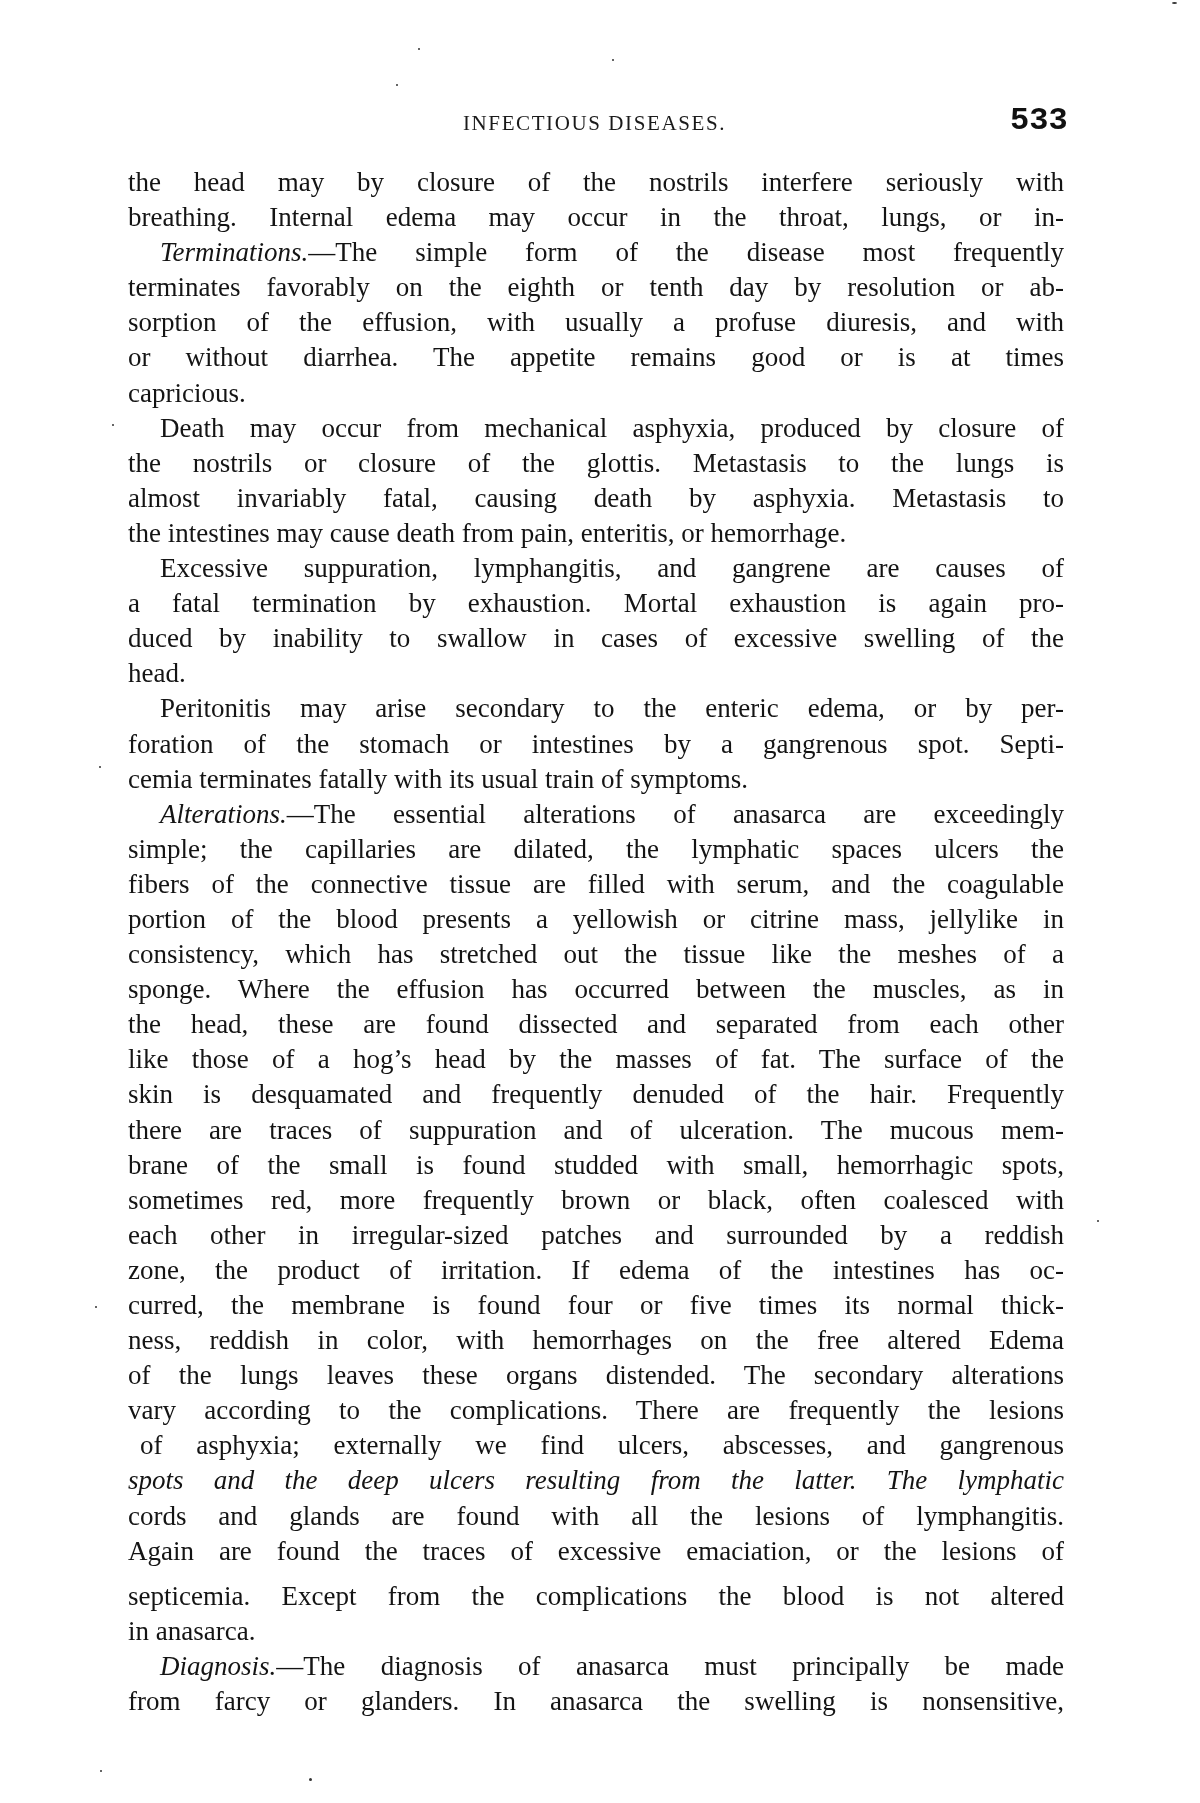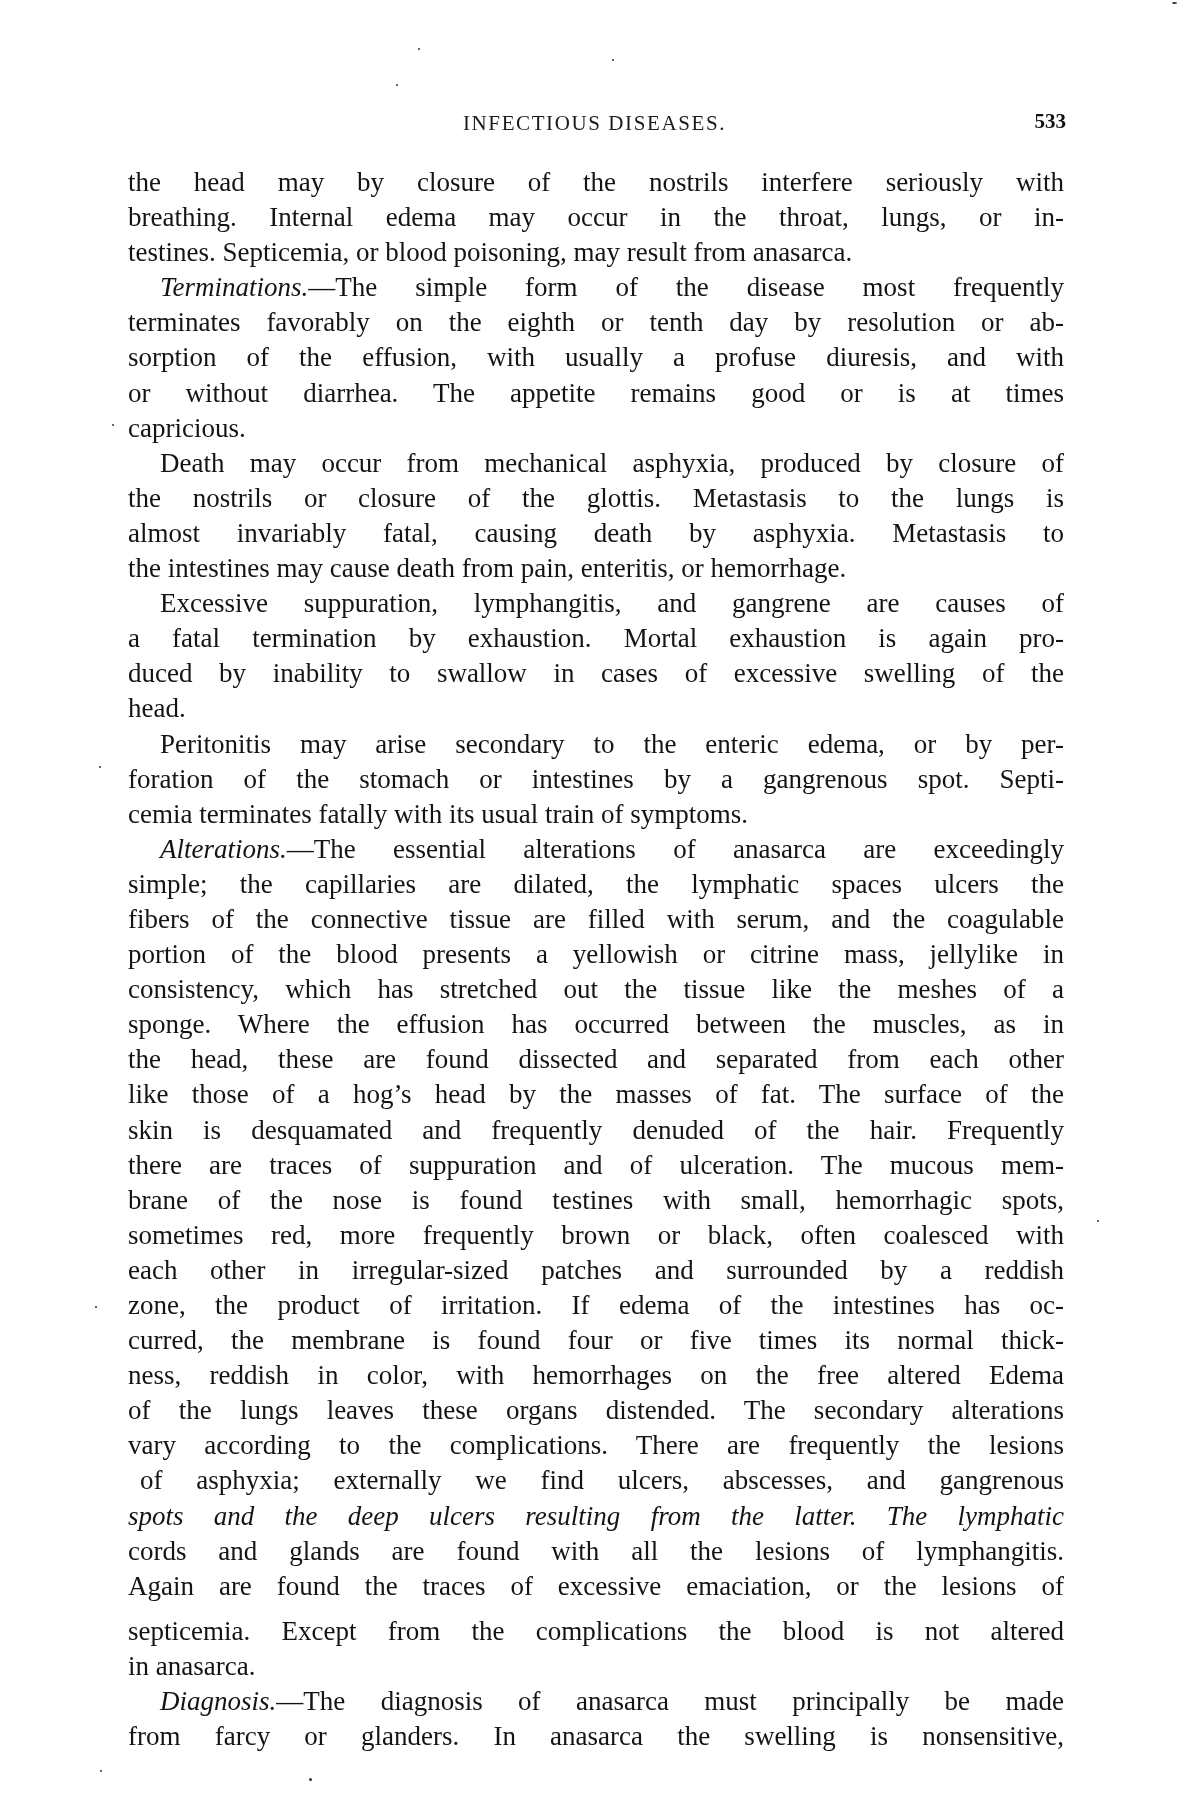--- a/index.html
+++ b/index.html
@@ -5,21 +5,21 @@
   html, body { margin: 0; padding: 0; background: #ffffff; }
   body { width: 1200px; height: 1803px; position: relative; overflow: hidden; color: #111111; }
   .page { position: absolute; left: 0; top: 0; width: 1200px; height: 1803px; background: #ffffff; }
   .running-head {
     position: absolute; left: 463px; top: 110px;
     font-family: "Liberation Serif", serif; font-size: 21px; letter-spacing: 1.6px;
     line-height: 26px; color: #1a1a1a; white-space: nowrap;
   }
   .page-number {
     position: absolute; left: 1010px; top: 106px; width: 56px; text-align: right;
-    font-family: Liberation Serif, serif; font-size: 21px; font-weight: bold;
+    font-family: Liberation Mono, monospace; font-size: 32px; font-weight: bold;
     line-height: 30px; color: #111111;
   }
   .body-text {
     position: absolute; left: 128px; top: 165px; width: 936px;
     font-family: "Liberation Serif", serif; font-size: 27px; color: #141414;
   }
   .line {
     height: 35.1px; line-height: 35.1px; white-space: nowrap; overflow: visible;
     text-align: justify; text-align-last: justify;
   }
@@ -31,21 +31,20 @@
 </head>
 <body>
 
 <div class="page">
   <div class="running-head">INFECTIOUS DISEASES.</div>
   <div class="page-number">533</div>
 
   <div class="body-text" id="body-text">
       <div class="line" style="white-space: normal;"><span>the head may by closure of the nostrils interfere seriously with</span></div>
       <div class="line" style="white-space: normal;"><span>breathing.  Internal edema may occur in the throat, lungs, or in-</span></div>
-      <div class="line last"><span>testines.  Septicemia, or blood poisoning, may result from anasarca.</span></div>
       <div class="line indent" style="white-space: normal;"><i>Terminations.</i><span>—The simple form of the disease most frequently</span></div>
       <div class="line" style="white-space: normal;"><span>terminates favorably on the eighth or tenth day by resolution or ab-</span></div>
       <div class="line" style="white-space: normal;"><span>sorption of the effusion, with usually a profuse diuresis, and with</span></div>
       <div class="line" style="white-space: normal;"><span>or without diarrhea.  The appetite remains good or is at times</span></div>
       <div class="line last"><span>capricious.</span></div>
       <div class="line indent" style="white-space: normal;"><span>Death may occur from mechanical asphyxia, produced by closure of</span></div>
       <div class="line" style="white-space: normal;"><span>the nostrils or closure of the glottis.  Metastasis to the lungs is</span></div>
       <div class="line" style="white-space: normal;"><span>almost invariably fatal, causing death by asphyxia.  Metastasis to</span></div>
       <div class="line last"><span>the intestines may cause death from pain, enteritis, or hemorrhage.</span></div>
       <div class="line indent" style="white-space: normal;"><span>Excessive suppuration, lymphangitis, and gangrene are causes of</span></div>
@@ -58,21 +57,21 @@
       <div class="line indent" style="white-space: normal;"><i>Alterations.</i><span>—The essential alterations of anasarca are exceedingly</span></div>
       <div class="line" style="white-space: normal;"><span>simple; the capillaries are dilated, the lymphatic spaces ulcers the</span></div>
       <div class="line" style="white-space: normal;"><span>fibers of the connective tissue are filled with serum, and the coagulable</span></div>
       <div class="line" style="white-space: normal;"><span>portion of the blood presents a yellowish or citrine mass, jellylike in</span></div>
       <div class="line" style="white-space: normal;"><span>consistency, which has stretched out the tissue like the meshes of a</span></div>
       <div class="line" style="white-space: normal;"><span>sponge.  Where the effusion has occurred between the muscles, as in</span></div>
       <div class="line" style="white-space: normal;"><span>the head, these are found dissected and separated from each other</span></div>
       <div class="line" style="white-space: normal;"><span>like those of a hog’s head by the masses of fat.  The surface of the</span></div>
       <div class="line" style="white-space: normal;"><span>skin is desquamated and frequently denuded of the hair.  Frequently</span></div>
       <div class="line" style="white-space: normal;"><span>there are traces of suppuration and of ulceration.  The mucous mem-</span></div>
-      <div class="line" style="white-space: normal;"><span>brane of the nose is found testines with small, hemorrhagic spots,</span></div>
+      <div class="line" style="white-space: normal;"><span>brane of the small is found studded with small, hemorrhagic spots,</span></div>
       <div class="line" style="white-space: normal;"><span>sometimes red, more frequently brown or black, often coalesced with</span></div>
       <div class="line" style="white-space: normal;"><span>each other in irregular-sized patches and surrounded by a reddish</span></div>
       <div class="line" style="white-space: normal;"><span>zone, the product of irritation.  If edema of the intestines has oc-</span></div>
       <div class="line" style="white-space: normal;"><span>curred, the membrane is found four or five times its normal thick-</span></div>
       <div class="line" style="white-space: normal;"><span>ness, reddish in color, with hemorrhages on the free altered  Edema</span></div>
       <div class="line" style="white-space: normal;"><span>of the lungs leaves these organs distended.  The secondary alterations</span></div>
       <div class="line" style="white-space: normal;"><span>vary according to the complications.  There are frequently the lesions</span></div>
       <div class="line" style="white-space: normal; margin-left: 12px;"><span>of asphyxia; externally we find ulcers, abscesses, and gangrenous</span></div>
       <div class="line" style="white-space: normal; font-style: italic;"><span>spots and the deep ulcers resulting from the latter.  The lymphatic</span></div>
       <div class="line" style="white-space: normal;"><span>cords and glands are found with all the lesions of lymphangitis.</span></div>

